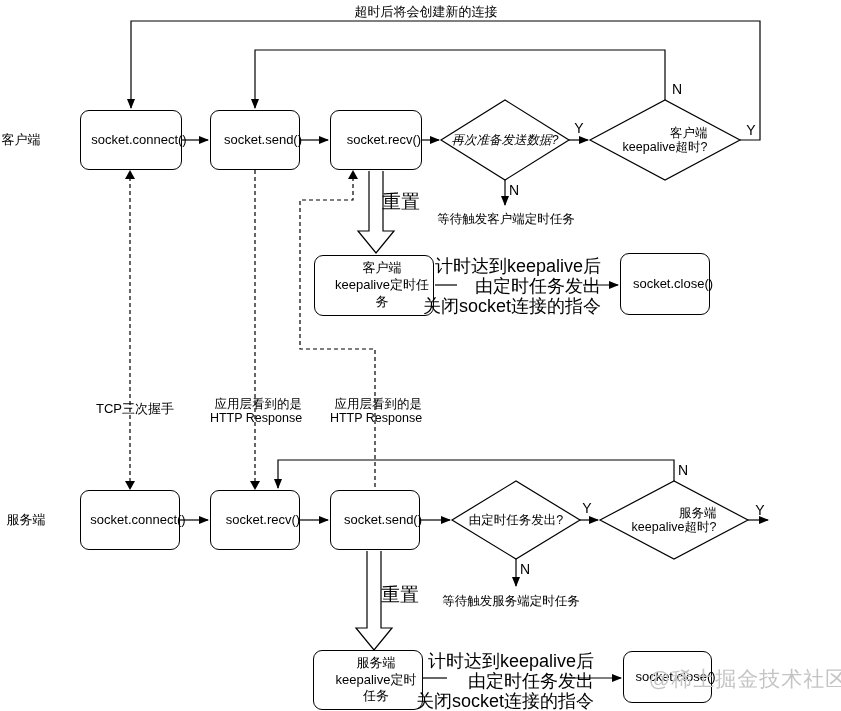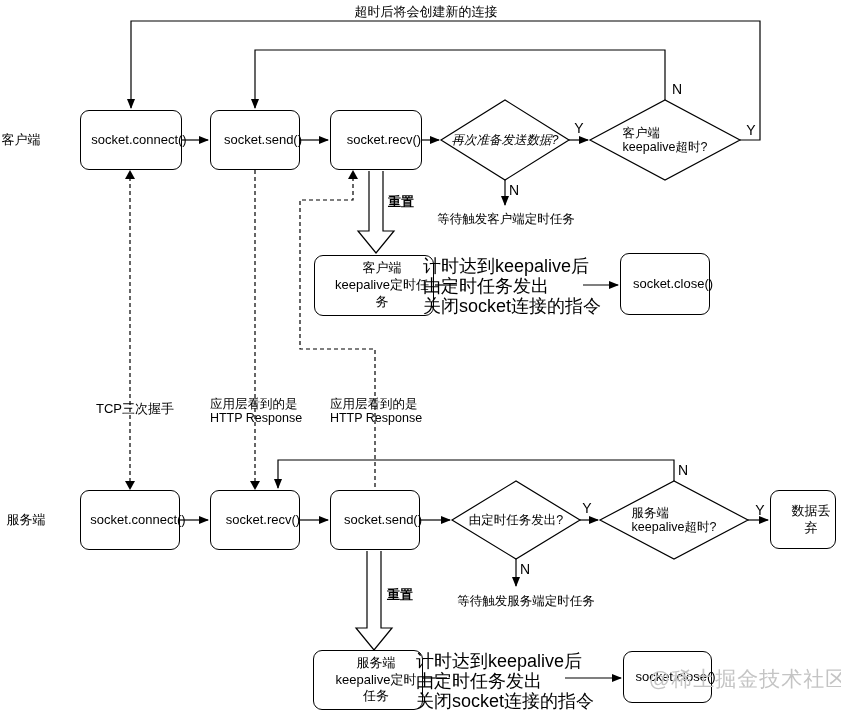--- a/index.html
+++ b/index.html
@@ -9,27 +9,27 @@
   }
   .canvas svg{position:absolute;left:0;top:0;}
   .node{
     position:absolute;border:1px solid #000;border-radius:9px;background:#fff;
     display:flex;flex-direction:column;align-items:center;justify-content:center;
     font-size:13px;line-height:1.3;text-align:center;box-sizing:border-box;padding-left:16px;
   }
   .node span{display:block;}
   .lbl{
     position:absolute;transform:translate(-50%,-50%);
-    white-space:nowrap;text-align:left;font-size:12.5px;line-height:1.15;
+    white-space:nowrap;text-align:right;font-size:12.5px;line-height:1.15;
   }
   .lbl span{display:block;}
   .yn{font-size:14px;}
   .lane{font-size:13px;}
   .note{font-size:18px;line-height:1.12;}
-  .reset{font-size:13px;font-weight:bold;}
+  .reset{font-size:19px;}
   .watermark{color:#c4c4c4;font-size:21px;letter-spacing:1px;}
 </style>
 </head>
 <body>
 
 <div class="canvas">
 
   <svg width="841" height="711" viewBox="0 0 841 711">
     <defs>
       <marker id="ah" markerWidth="10" markerHeight="8" refX="9" refY="4" orient="auto" markerUnits="userSpaceOnUse">
@@ -150,25 +150,22 @@
   <div class="lbl" style="left:674px;top:520px;">
     <span>服务端</span>
     <span>keepalive超时?</span>
   </div>
 
   <div class="lbl yn" style="left:587px;top:508px;">Y</div>
   <div class="lbl yn" style="left:760px;top:510px;">Y</div>
   <div class="lbl yn" style="left:683px;top:470px;">N</div>
   <div class="lbl yn" style="left:525px;top:569px;">N</div>
 
-  <div class="node" style="left:770px;top:490px;width:66px;height:59px;">
-      <span>数据丢弃</span>
-    </div>
 
-  <div class="lbl" style="left:526px;top:601px;">等待触发服务端定时任务</div>
+  <div class="lbl" style="left:511px;top:601px;">等待触发服务端定时任务</div>
 
   <div class="lbl reset" style="left:400px;top:595px;">重置</div>
 
   <div class="node" style="left:313px;top:650px;width:110px;height:60px;">
     <span>服务端</span>
     <span>keepalive定时任务</span>
   </div>
 
   <div class="lbl note" style="left:505px;top:681px;">
     <span>计时达到keepalive后</span>

